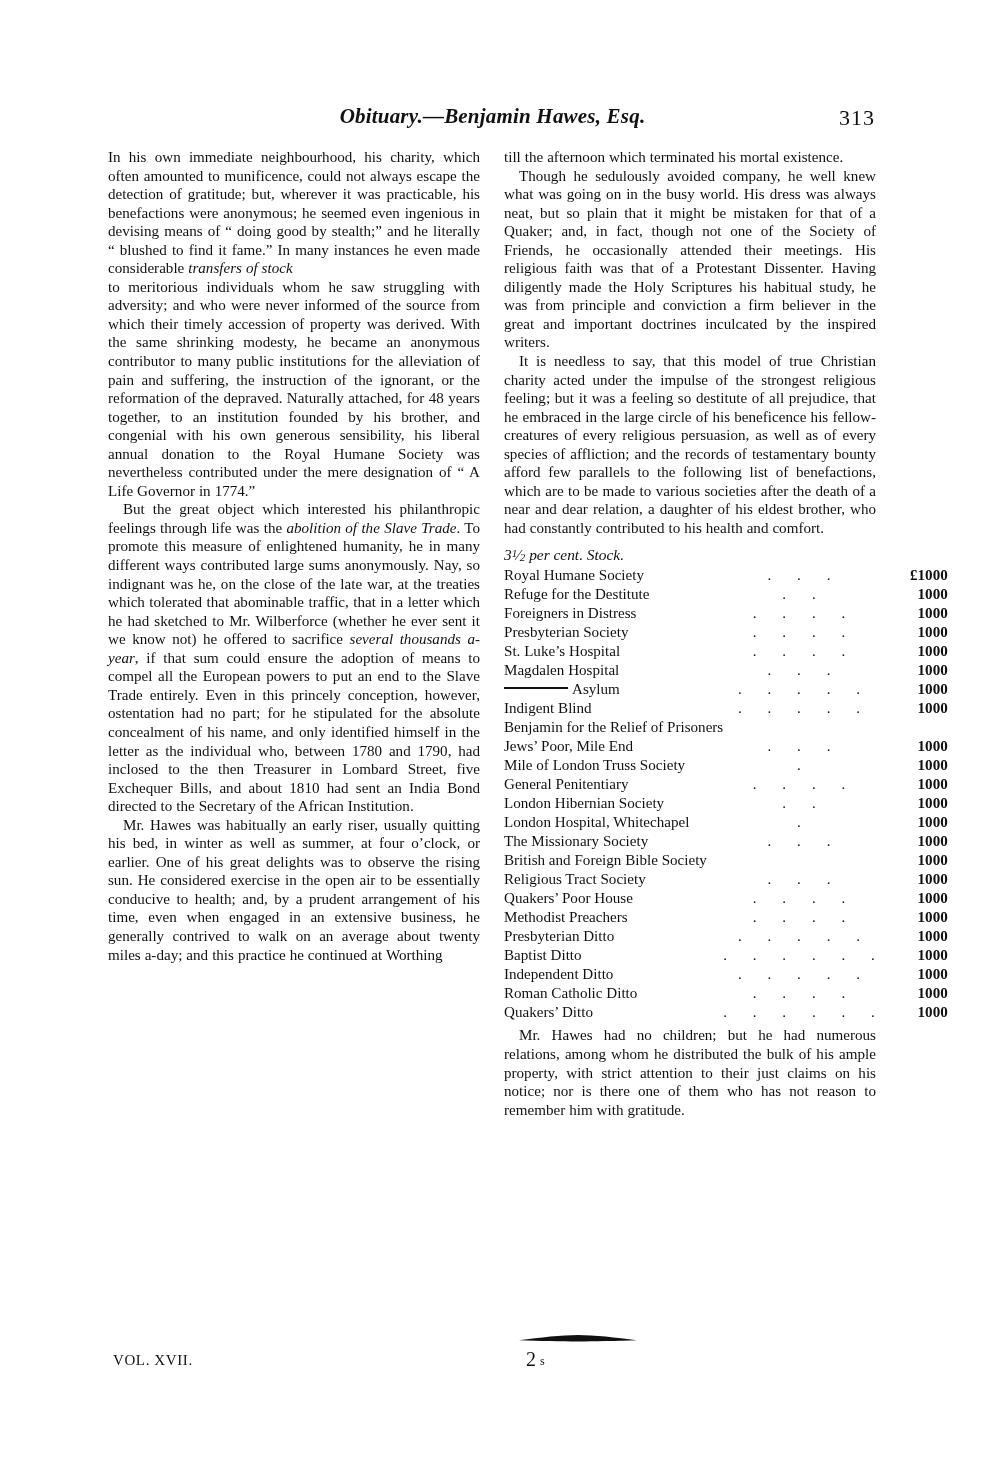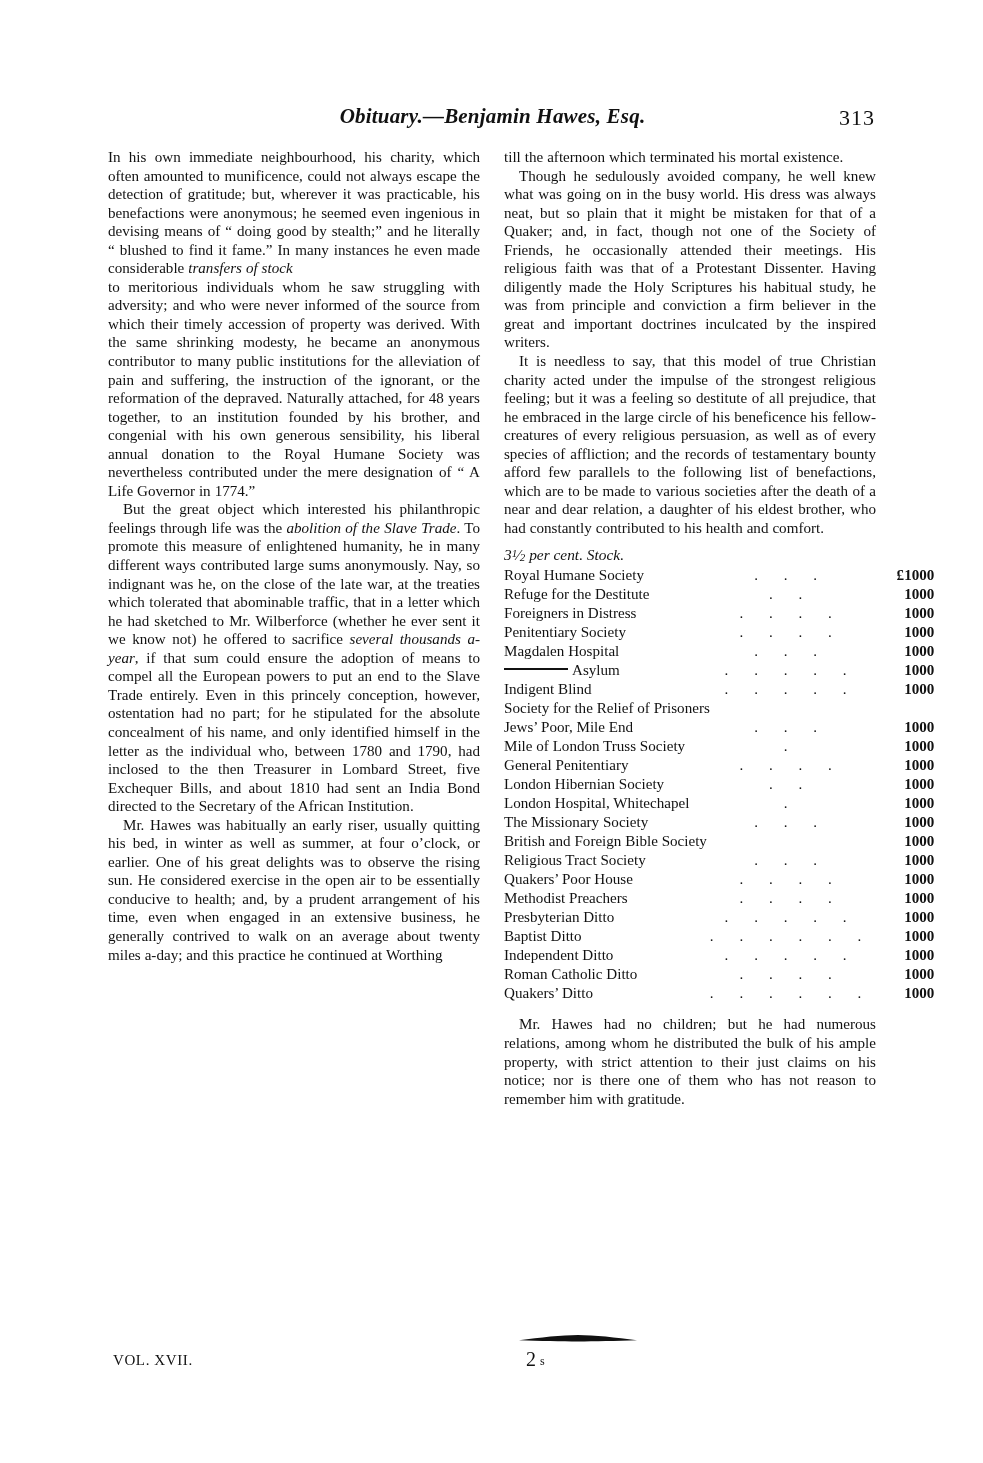--- a/index.html
+++ b/index.html
@@ -218,21 +218,28 @@
               <td class="bf-amount">1000</td>
             </tr>
             <tr>
               <td class="bf-name">Foreigners in Distress</td>
               <td class="bf-lead">
                 <span class="dots">.  .  .  .</span>
               </td>
               <td class="bf-amount">1000</td>
             </tr>
             <tr>
-              <td class="bf-name">Penitentiary Society</td>
+              <td class="bf-name">Presbyterian Society</td>
+              <td class="bf-lead">
+                <span class="dots">.  .  .  .</span>
+              </td>
+              <td class="bf-amount">1000</td>
+            </tr>
+            <tr>
+              <td class="bf-name">St. Luke’s Hospital</td>
               <td class="bf-lead">
                 <span class="dots">.  .  .  .</span>
               </td>
               <td class="bf-amount">1000</td>
             </tr>
             <tr>
               <td class="bf-name">Magdalen Hospital</td>
               <td class="bf-lead">
                 <span class="dots">.  .  .</span>
               </td>
@@ -246,21 +253,21 @@
               <td class="bf-amount">1000</td>
             </tr>
             <tr>
               <td class="bf-name">Indigent Blind</td>
               <td class="bf-lead">
                 <span class="dots">.  .  .  .  .</span>
               </td>
               <td class="bf-amount">1000</td>
             </tr>
             <tr>
-              <td class="bf-name">Society for the Relief of Prisoners</td>
+              <td class="bf-name">Benjamin for the Relief of Prisoners</td>
               <td class="bf-lead">
                 <span class="dots"></span>
               </td>
               <td class="bf-amount"></td>
             </tr>
             <tr>
               <td class="bf-name">Jews’ Poor, Mile End</td>
               <td class="bf-lead">
                 <span class="dots">.  .  .</span>
               </td>
@@ -360,21 +367,21 @@
             <tr>
               <td class="bf-name">Quakers’ Ditto</td>
               <td class="bf-lead">
                 <span class="dots">.  .  .  .  .  .</span>
               </td>
               <td class="bf-amount">1000</td>
             </tr>
           </tbody>
       </table>
 
-      <p class="indent" style="margin-top:12px;">Mr. Hawes had no children; but he had numerous relations, among whom he distributed the bulk of his ample property, with strict attention to their just claims on his notice; nor is there one of them who has not reason to remember him with gratitude.</p>
+      <p class="indent" style="margin-top:4px;">Mr. Hawes had no children; but he had numerous relations, among whom he distributed the bulk of his ample property, with strict attention to their just claims on his notice; nor is there one of them who has not reason to remember him with gratitude.</p>
     </div>
   </div>
 
   <div class="footer">
     <div class="ornament">
       <svg width="120" height="11" viewBox="0 0 120 11" aria-hidden="true">
         <path d="M1 6.2 C 22 3.4, 44 1.2, 60 1.0 C 76 1.2, 98 3.4, 119 6.2 C 98 6.9, 76 7.3, 60 7.4 C 44 7.3, 22 6.9, 1 6.2 Z" fill="#111111"></path>
       </svg>
     </div>
     <div class="vol">VOL. XVII.</div>

